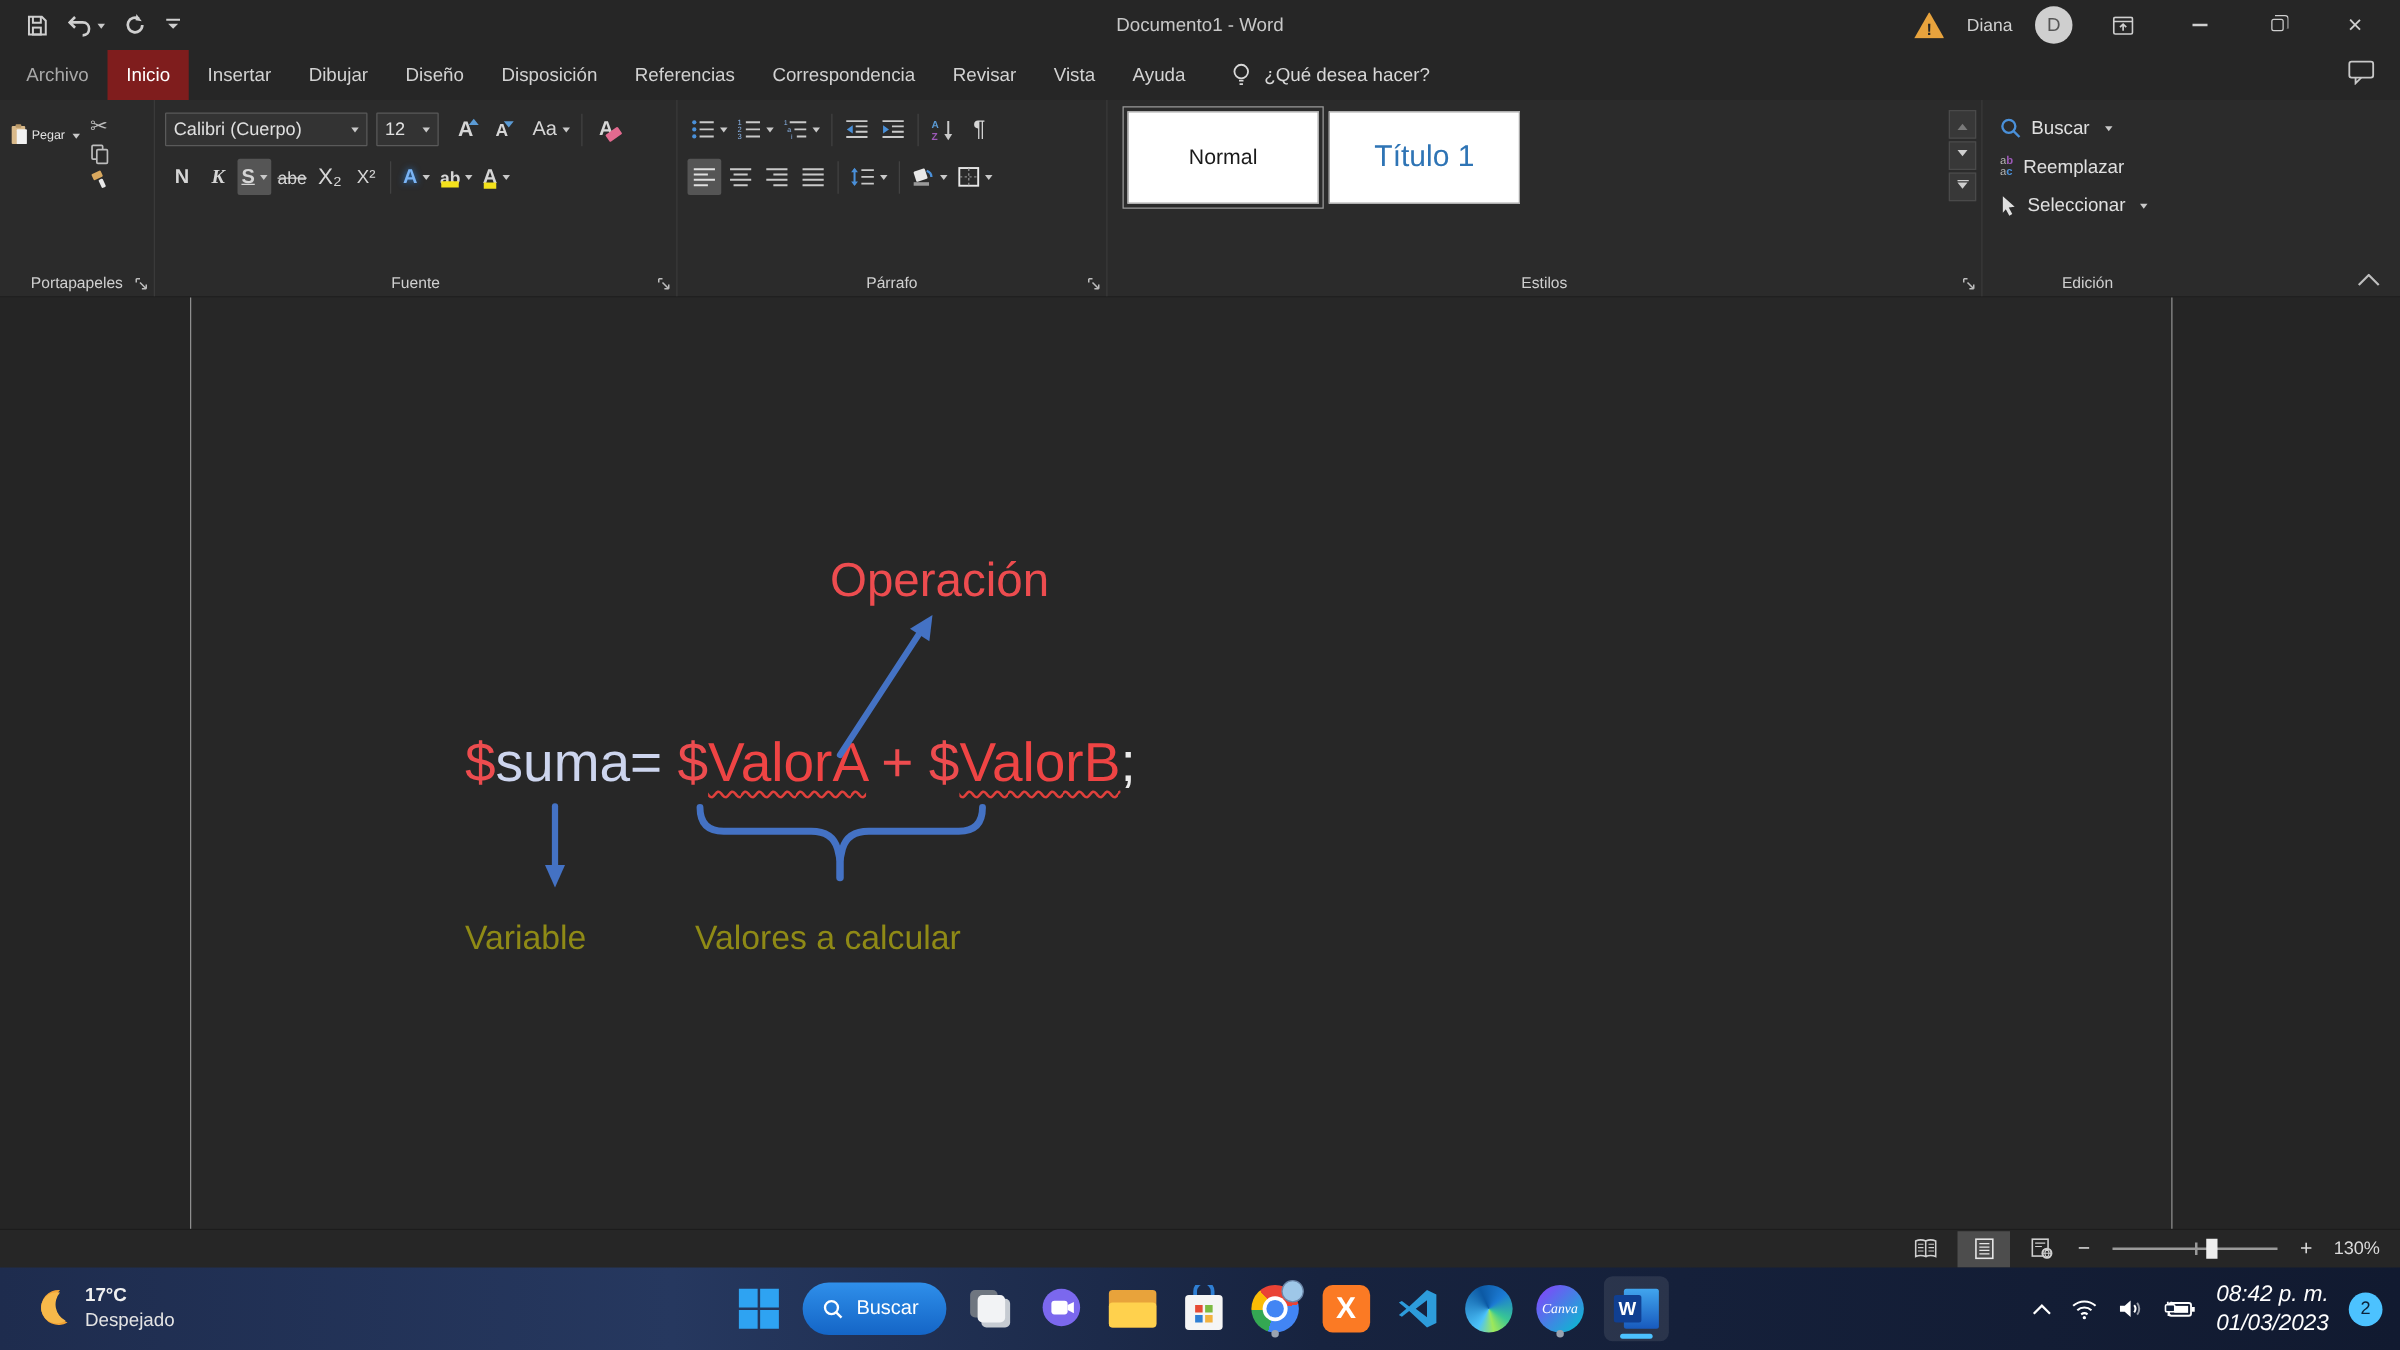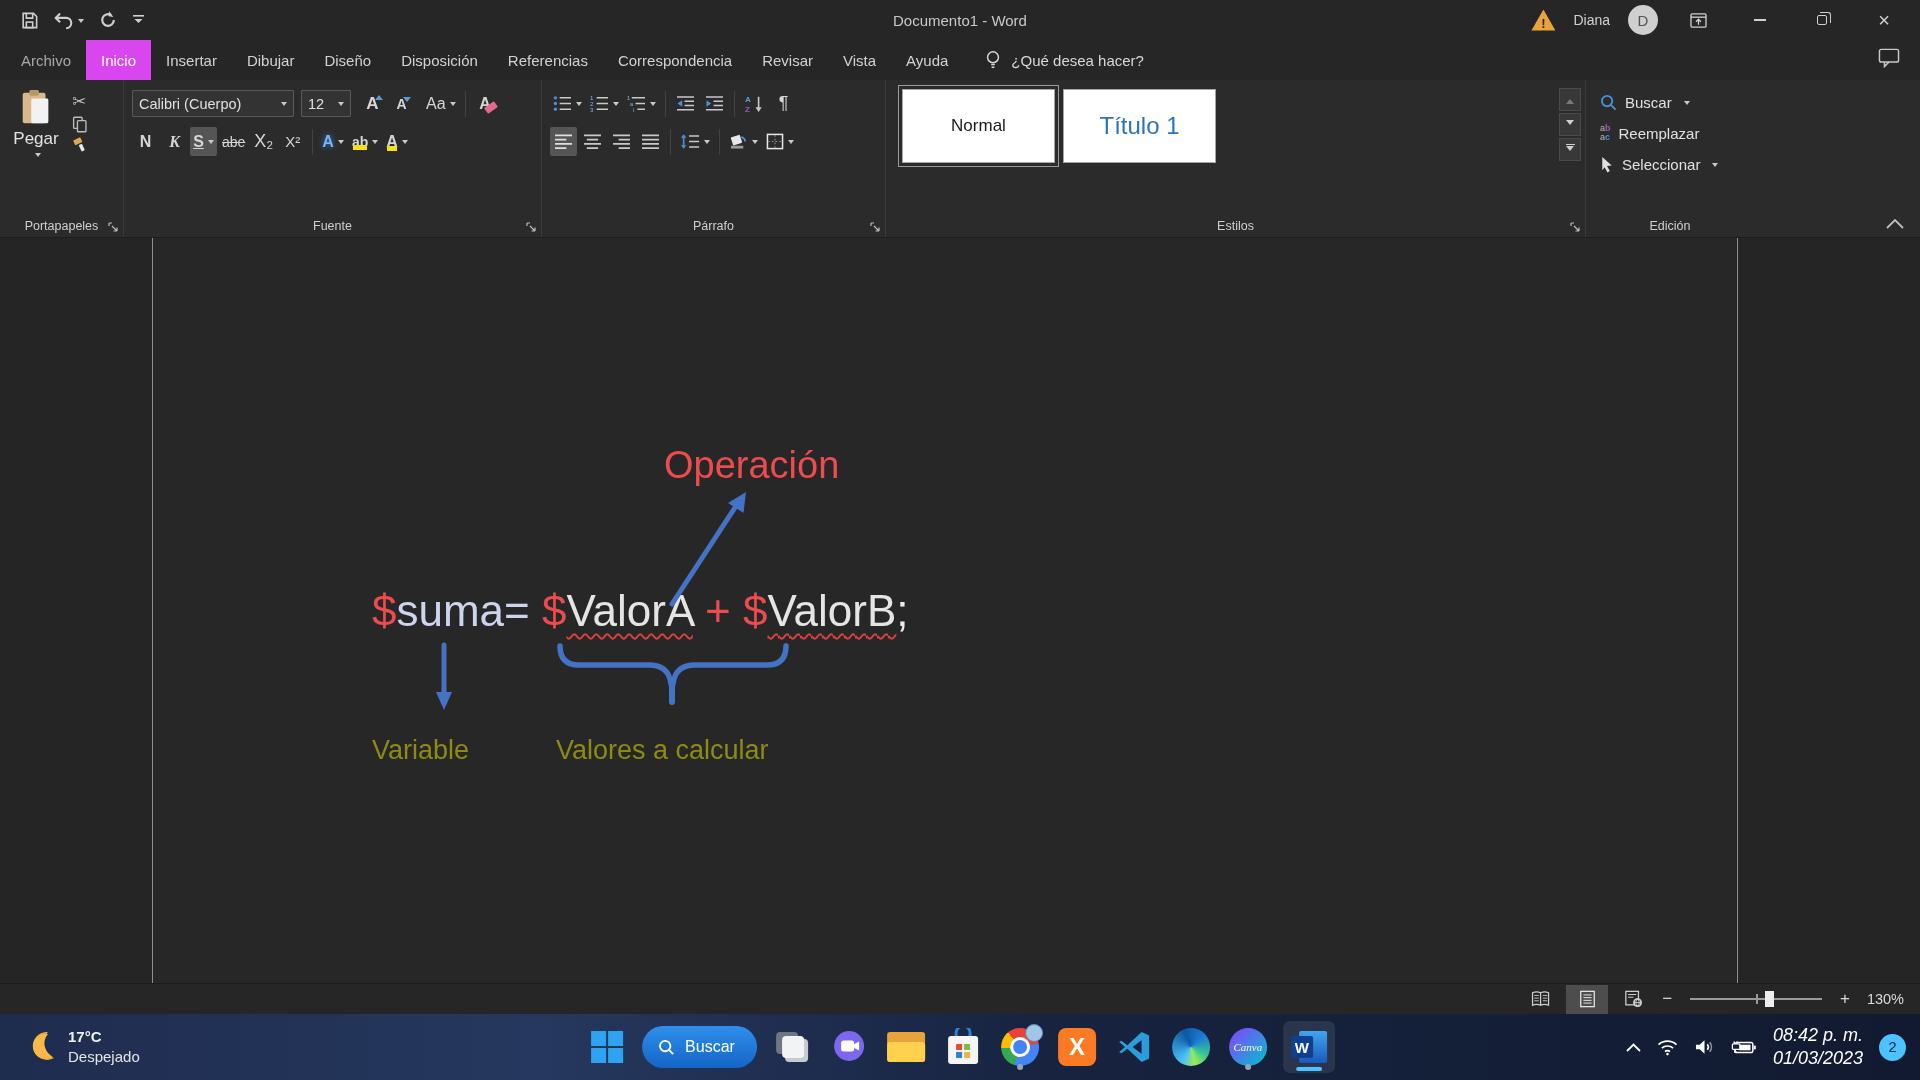--- a/index.html
+++ b/index.html
@@ -24,39 +24,39 @@
   .min-glyph { width:12px; height:1.5px; background:#cfcfcf; }
   .rest-glyph { width:10px; height:10px; border:1.2px solid #cfcfcf; border-radius:2px; position:relative; }
   .rest-glyph::before { content:""; position:absolute; left:2px; top:-4px; width:10px; height:10px;
     border-top:1.2px solid #cfcfcf; border-right:1.2px solid #cfcfcf; border-radius:0 3px 0 0; }
   .close-glyph { font-size:20px; line-height:1; color:#cfcfcf; }
 
   
   #tabrow { height:40px; background:#262626; display:flex; align-items:stretch; position:relative; }
   .tab { padding:0 15px; display:flex; align-items:center; color:#d2d2d2; font-size:15px; }
   .tab.dim { color:#a8a8a8; margin-left:6px; }
-  .tab.active { background:#d946ef; color:#fff; }
+  .tab.active { background:#7f1d1d; color:#fff; }
   #tellme { display:flex; align-items:center; gap:10px; color:#d8d8d8; font-size:15px; margin-left:22px; }
   #comment-btn { position:absolute; right:20px; top:8px; }
 
   
   #ribbon { height:158px; background:#2b2b2b; display:flex; position:relative; border-bottom:1px solid #1e1e1e; }
   .group { position:relative; border-right:1px solid #3a3a3a; padding:9px 8px 26px 8px; }
   .group-label { position:absolute; bottom:4px; left:0; right:0; text-align:center; color:#cfcfcf; font-size:12.5px; }
   .launcher { position:absolute; bottom:5px; right:5px; }
   .rows { display:flex; flex-direction:column; gap:9px; }
   .row { display:flex; align-items:center; gap:2px; }
   .btn { display:inline-flex; align-items:center; justify-content:center; min-width:27px; height:29px;
     padding:0 3px; border-radius:2px; color:#d6d6d6; font-size:16px; }
   .btn.pressed { background:#555555; }
   .vsep { width:1px; height:26px; background:#424242; margin:0 4px; }
 
   
   #grp-clipboard { width:124px; }
-  #paste-big { display:flex; flex-direction:column; align-items:center; width:56px; color:#e2e2e2; font-size:17px; gap:2px; }
+  #paste-big { display:flex; flex-direction:row; align-items:center; width:56px; color:#e2e2e2; font-size:10px; gap:2px; }
   .clip-col { display:flex; flex-direction:column; gap:4px; margin-left:6px; margin-top:2px; }
 
   
   .selbox { display:flex; align-items:center; justify-content:space-between; background:#333333;
     border:1px solid #5a5a5a; height:27px; color:#e0e0e0; font-size:14.5px; padding:0 6px; border-radius:1px; }
   #font-name-box { width:162px; }
   #font-size-box { width:50px; margin-left:5px; }
   .glyph-bold { font-weight:bold; }
   .glyph-italic { font-style:italic; font-family:"Liberation Serif",serif; font-weight:bold; }
   .glyph-underline { text-decoration:underline; font-weight:bold; }
@@ -92,21 +92,21 @@
   #ribbon-collapse { position:absolute; right:16px; bottom:8px; }
 
   
   #docarea { position:relative; height:745px; background:#252525; }
   #page { position:absolute; left:153px; right:184px; top:0; bottom:0; background:#272727; }
   .pageline { position:absolute; top:0; bottom:0; width:1px; background:#8f8f8f; }
   #doc-svg { position:absolute; left:0; top:0; pointer-events:none; }
   .doc-text { position:absolute; white-space:pre; }
   #op-label { left:664px; top:206px; font-size:38px; color:#ED4C4F; }
   #code-line { left:372px; top:348px; font-size:44px; }
-  .c-red { color:#ED4C4F; } .c-green { color:#e5e5e5; } .c-lav { color:#CDD5EE; } .c-white { color:#ECECEC; }
+  .c-red { color:#ED4C4F; } .c-green { color:#ef4444; } .c-lav { color:#CDD5EE; } .c-white { color:#ECECEC; }
   .squiggle { text-decoration:underline; text-decoration-style:wavy; text-decoration-color:#e0403c;
     text-decoration-thickness:2px; text-underline-offset:7px; }
   .olive { color:#8F8A16; font-size:27px; }
   #lbl-variable { left:372px; top:497px; }
   #lbl-values { left:556px; top:497px; }
 
   
   #statusbar { height:31px; background:#262626; border-top:1px solid #1c1c1c; display:flex; align-items:center;
     color:#dadada; font-size:14.5px; }
   .sb-left { display:flex; align-items:center; gap:26px; padding-left:14px; }

